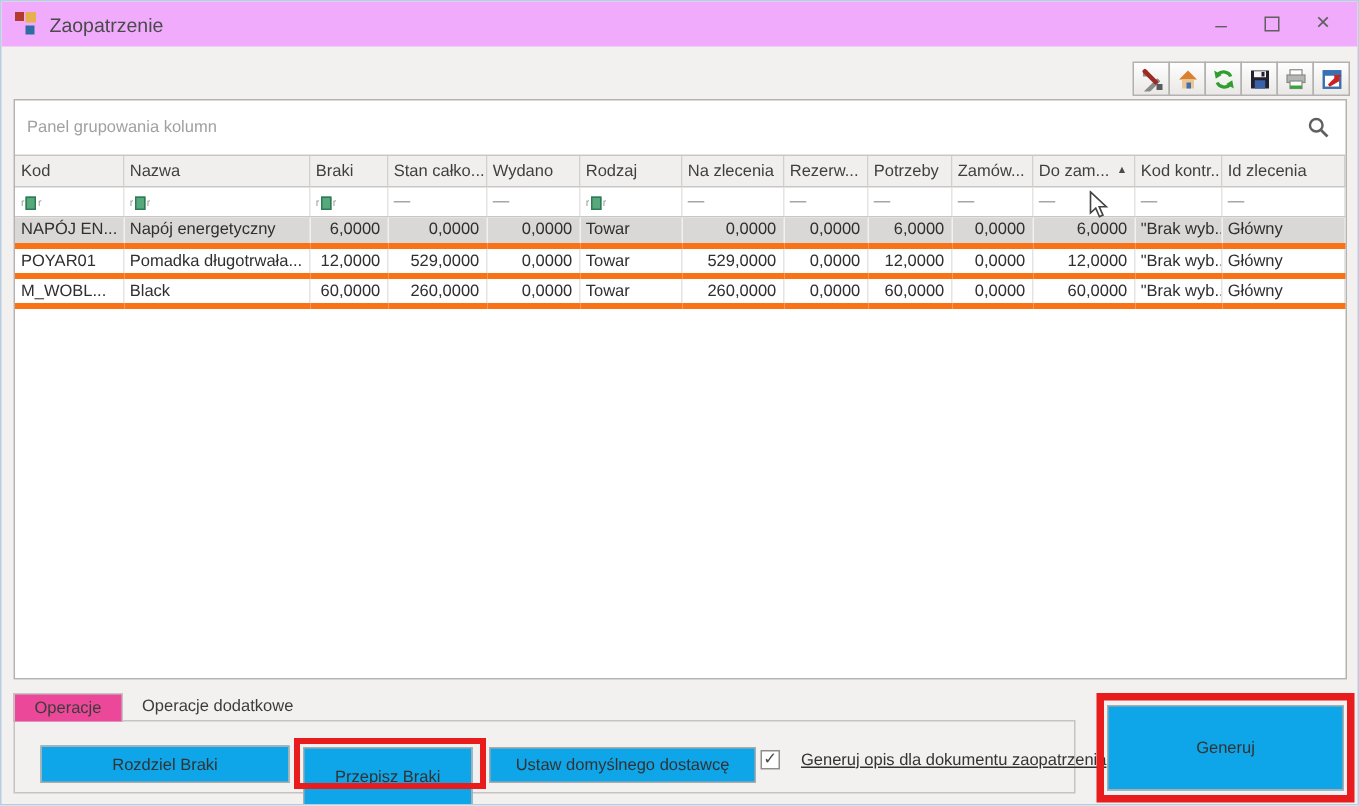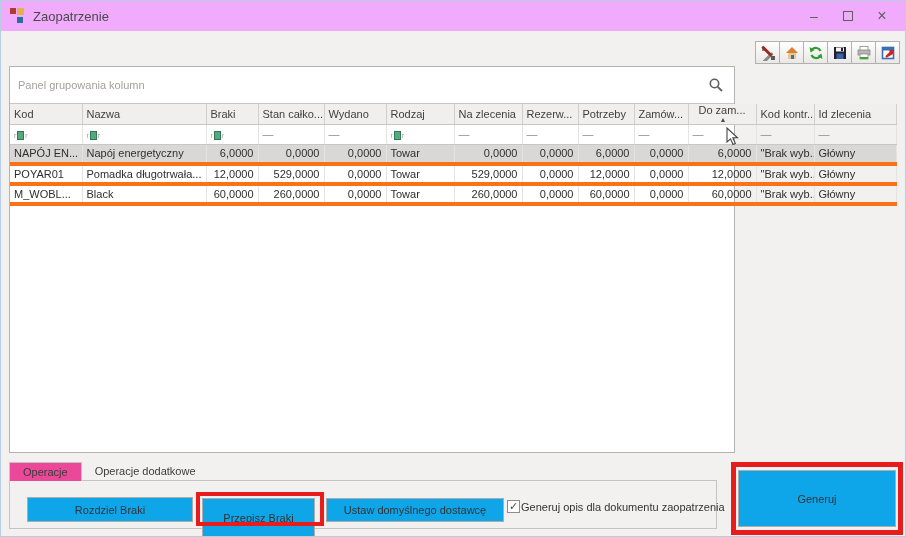--- a/index.html
+++ b/index.html
@@ -19,49 +19,49 @@
   .title-text { margin-left: 7px; font-size: 13px; color: #4a4a4a; }
   .win-controls { position: absolute; right: 6px; top: 2px; display: flex; }
   .win-btn { width: 34px; height: 26px; display: flex; align-items: center; justify-content: center; color: #5f5f5f; cursor: default; }
   .win-btn.minimize { font-size: 14px; }
   .maxbox { width: 10px; height: 10px; border: 1px solid #5f5f5f; display: inline-block; }
   .win-btn.close { font-size: 16px; }
   
   .toolbar { position: absolute; top: 40px; right: 5px; display: flex; }
   .tool-btn { width: 25px; height: 23px; border: 1px solid #b3b1af; margin-left: -1px; background: linear-gradient(#fefefe, #e9e8e6); display: flex; align-items: center; justify-content: center; }
   
-  .grid { position: absolute; left: 8px; top: 65px; width: 726px; height: 387px; background: #fff; border: 1px solid #b5b3b1; }
+  .grid { position: absolute; left: 8px; top: 65px; width: 889px; height: 387px; background: #fff; border: 1px solid #b5b3b1; }
   .group-panel { position: relative; height: 37px; border-bottom: 1px solid #c9c7c5; }
   .group-panel-label { position: absolute; left: 8px; top: 12px; color: #a3a19f; }
   .search-btn { position: absolute; right: 9px; top: 9px; width: 18px; height: 18px; display: flex; align-items: center; justify-content: center; }
   table.grid-table { border-collapse: collapse; table-layout: fixed; width: 887px; font-size: 11px; }
   .grid-table th { background: #f0efed; border-right: 1px solid #d2d0ce; border-bottom: 1px solid #c9c7c5; font-weight: normal; text-align: left; padding: 0 4px; height: 20px; color: #3f3f3f; white-space: nowrap; overflow: hidden; }
   .grid-table td { border-right: 1px solid #e6e4e2; border-bottom: 4px solid #f97316; padding: 0 4px; height: 20px; white-space: nowrap; overflow: hidden; color: #2f2f2f; }
   tr.filter-row td { border-bottom: 1px solid #c9c7c5; color: #8a8a8a; }
   td.num, th.num { text-align: right; }
   tr.sel td { background: #d9d8d6; }
-  .hflex { display: flex; justify-content: space-between; align-items: center; flex-direction: column; }
+  .hflex { display: flex; justify-content: space-between; align-items: center; }
   .sort { font-size: 7px; color: #4a4a4a; margin-left: 2px; }
   .f-icon { display: inline-flex; align-items: center; }
   .f-icon .fl { font-style: normal; font-size: 7px; color: #9a9a9a; margin-right: 1px; }
   .f-icon .fb { width: 7px; height: 9px; background: #57a87c; border: 1px solid #2e7a55; display: inline-block; }
   .f-icon .fr { font-style: normal; font-size: 7px; color: #9a9a9a; margin-left: 1px; }
   
   .tabs { position: absolute; left: 8px; top: 461px; display: flex; z-index: 3; }
   .tab { padding: 3px 13px 0 13px; height: 19px; color: #3c3c3c; }
   .tab.active { background: #ec4899; border: 1px solid #c6c4c2; border-bottom: none; }
   .op-frame { position: absolute; left: 8px; top: 479px; width: 708px; height: 49px; border: 1px solid #c6c4c2; background: #f2f1f0; z-index: 1; }
   .btn { position: absolute; background: #0ea5e9; border: 1px solid #aeacaa; color: #333; display: flex; align-items: center; justify-content: center; z-index: 2; font-size: 11px; }
   .btn-rozdziel { left: 26px; top: 496px; width: 166px; height: 25px; }
   .btn-przepisz { left: 201px; top: 497px; width: 113px; height: 40px; }
   .btn-ustaw { left: 325px; top: 497px; width: 178px; height: 24px; }
   .btn-generuj { left: 737px; top: 469px; width: 158px; height: 57px; z-index: 2; }
   .chk-wrap { position: absolute; left: 506px; top: 499px; display: flex; align-items: center; z-index: 2; }
   .chk-box { width: 13px; height: 13px; background: #fff; border: 1px solid #8f8d8b; display: flex; align-items: center; justify-content: center; font-size: 11px; color: #4a4a4a; line-height: 1; }
-  .chk-label { margin-left: 1px; color: #333; }
+  .chk-label { margin-left: 14px; color: #333; text-decoration: underline; }
   
   .red-rect { position: absolute; border: 4px solid #e81c1c; background: transparent; z-index: 4; pointer-events: none; }
   .red-rect-1 { left: 195px; top: 491px; width: 128px; height: 34px; }
   .red-rect-2 { left: 730px; top: 461px; width: 172px; height: 73px; border-width: 5px; }
   .cursor { position: absolute; left: 725px; top: 126px; z-index: 5; pointer-events: none; }
 </style>
 </head>
 <body>
 
 <div class="window">

